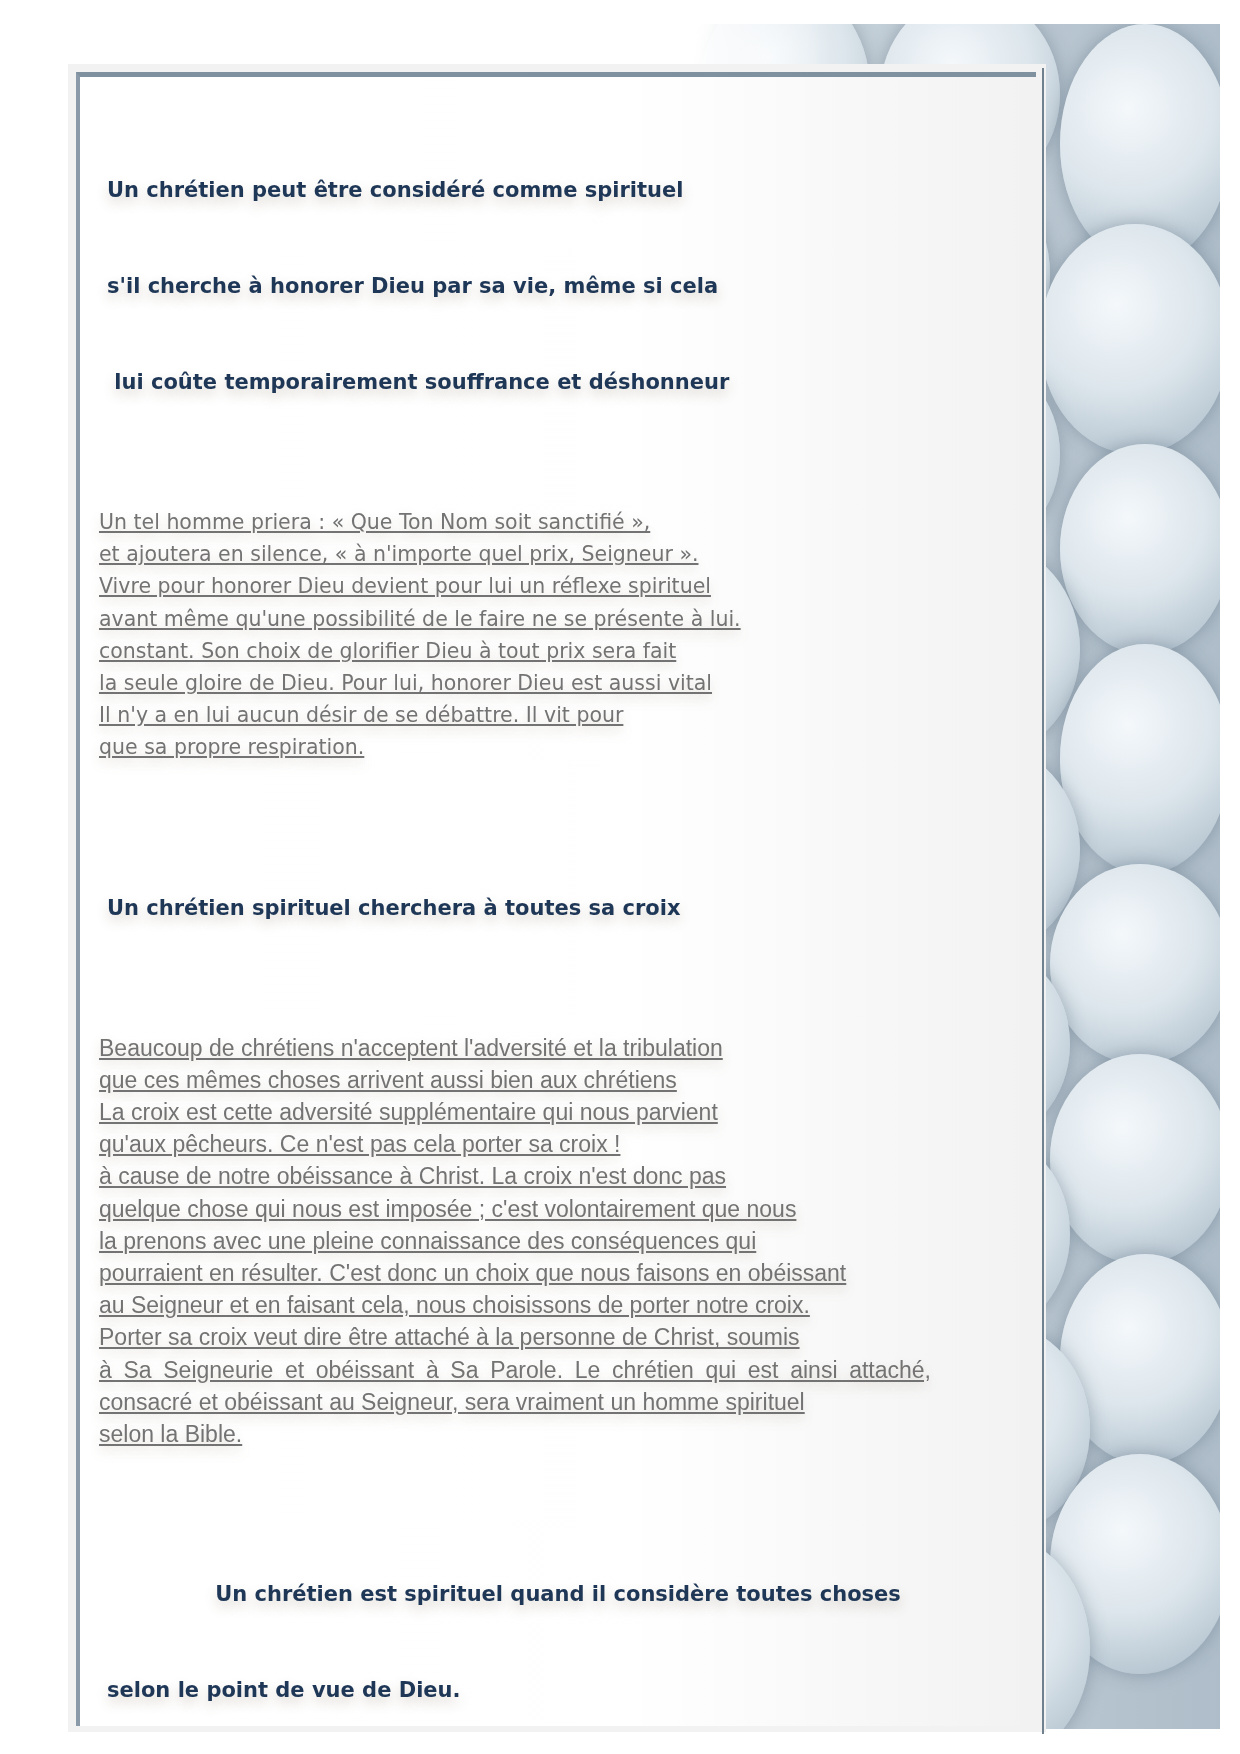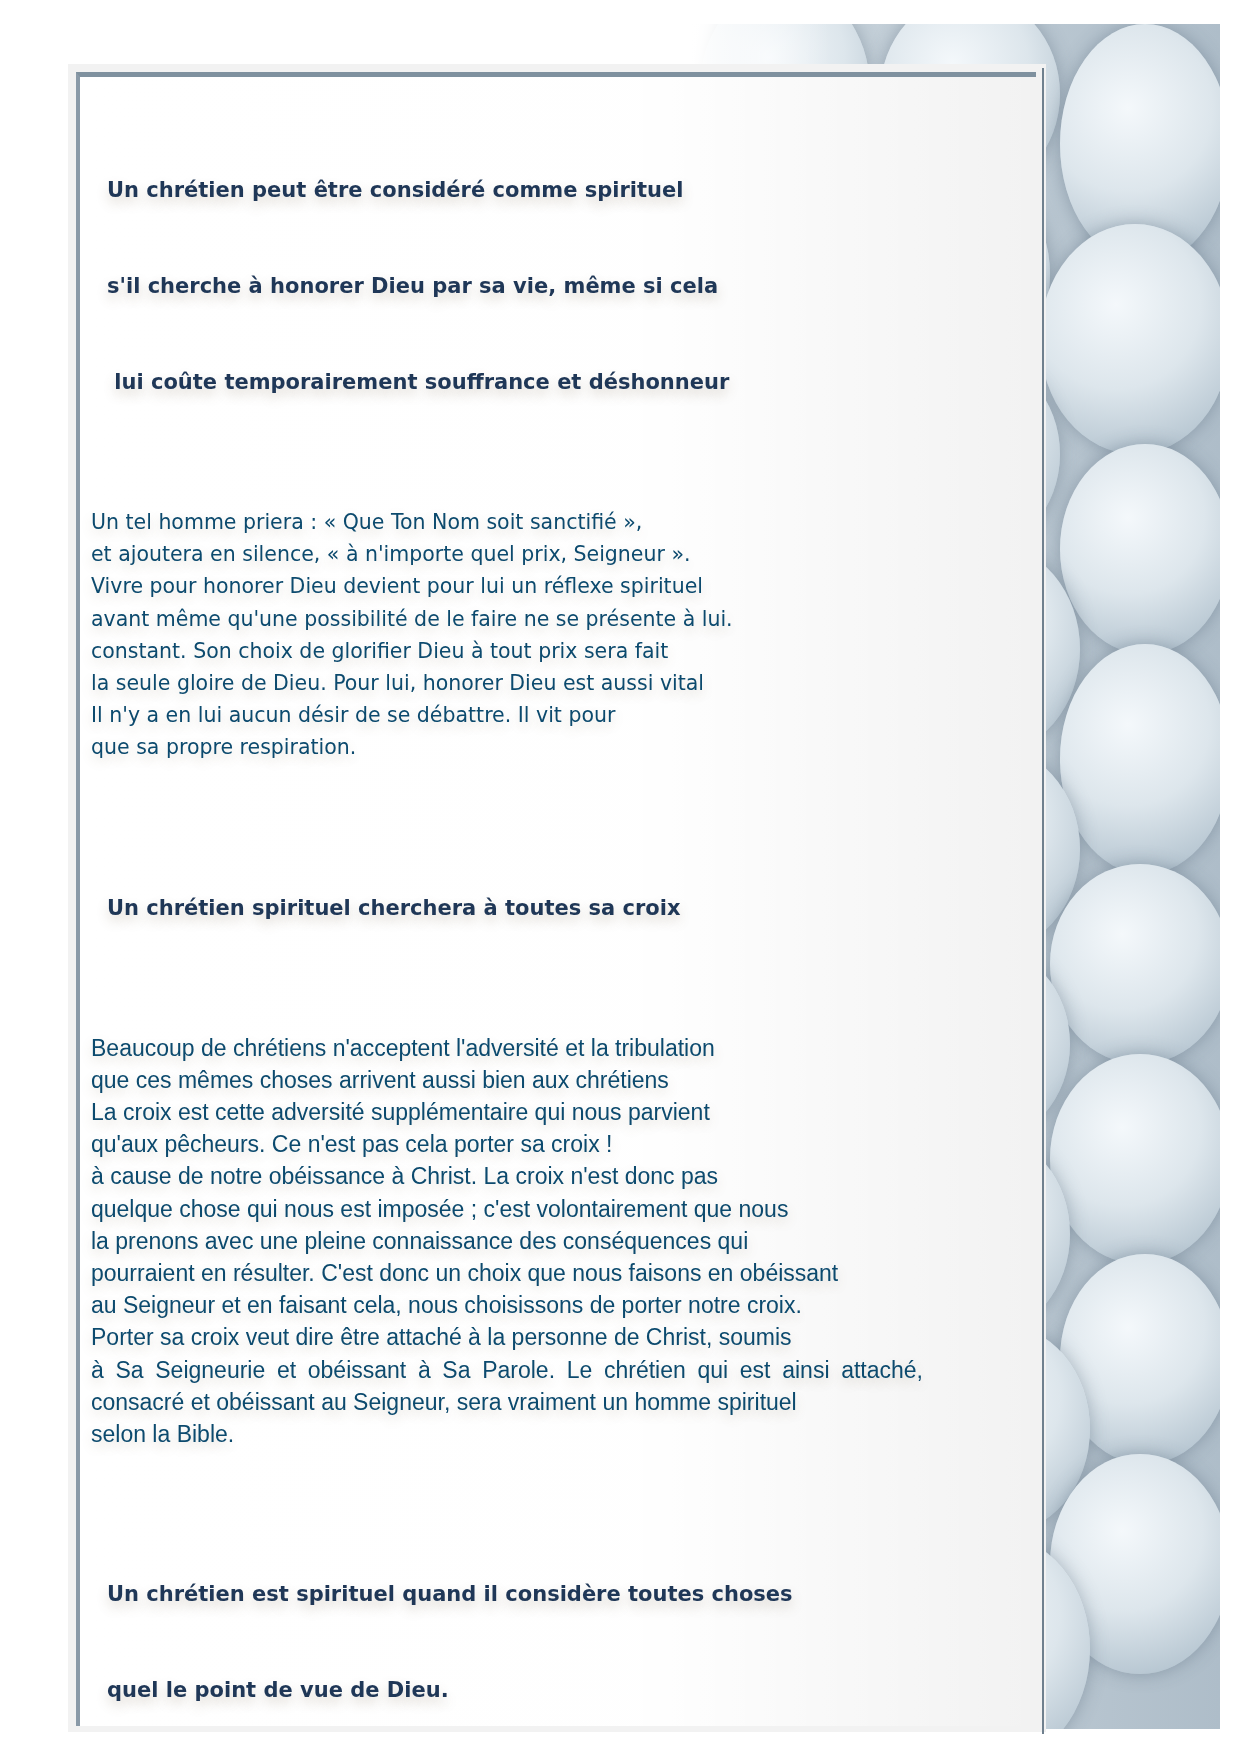--- a/index.html
+++ b/index.html
@@ -80,23 +80,24 @@
       font-size: 21px;
       line-height: 32px;
       color: #1f3757;
       text-shadow: 0 6px 12px rgba(120,100,70,0.25);
       margin: 16px;
       white-space: pre;
     }
     .para {
       font-size: 20.5px;
       line-height: 32.2px;
-      margin: 0;
-      color: #0c4a6e;
+      margin: 8px;
+      color: #737373;
       text-shadow: 0 5px 12px rgba(120,100,70,0.22);
+      text-decoration: underline;
     }
     .para .line {
       display: block;
       white-space: nowrap;
     }
     .para .line.justify {
       text-align: justify;
       text-align-last: justify;
       white-space: normal;
     }
@@ -181,19 +182,19 @@
       <span class="line">au Seigneur et en faisant cela, nous choisissons de porter notre croix.</span>
       <span class="line">Porter sa croix veut dire être attaché à la personne de Christ, soumis</span>
       <span class="line justify">à Sa Seigneurie et obéissant à Sa Parole. Le chrétien qui est ainsi attaché,</span>
       <span class="line">consacré et obéissant au Seigneur, sera vraiment un homme spirituel</span>
       <span class="line">selon la Bible.</span>
     </div>
   </div>
 
   <div>
     <div class="heading" style="margin-top:64px;">
-      <span style="display:block;">Un chrétien est spirituel quand il considère toutes choses</span>
-      <span style="display:block;">quel le point de vue de Dieu.</span>
+      <span style="display:block;text-align:center;">Un chrétien est spirituel quand il considère toutes choses</span>
+      <span style="display:block;">selon le point de vue de Dieu.</span>
     </div>
 
   </div>
 
 </div>
 
 </body></html>

